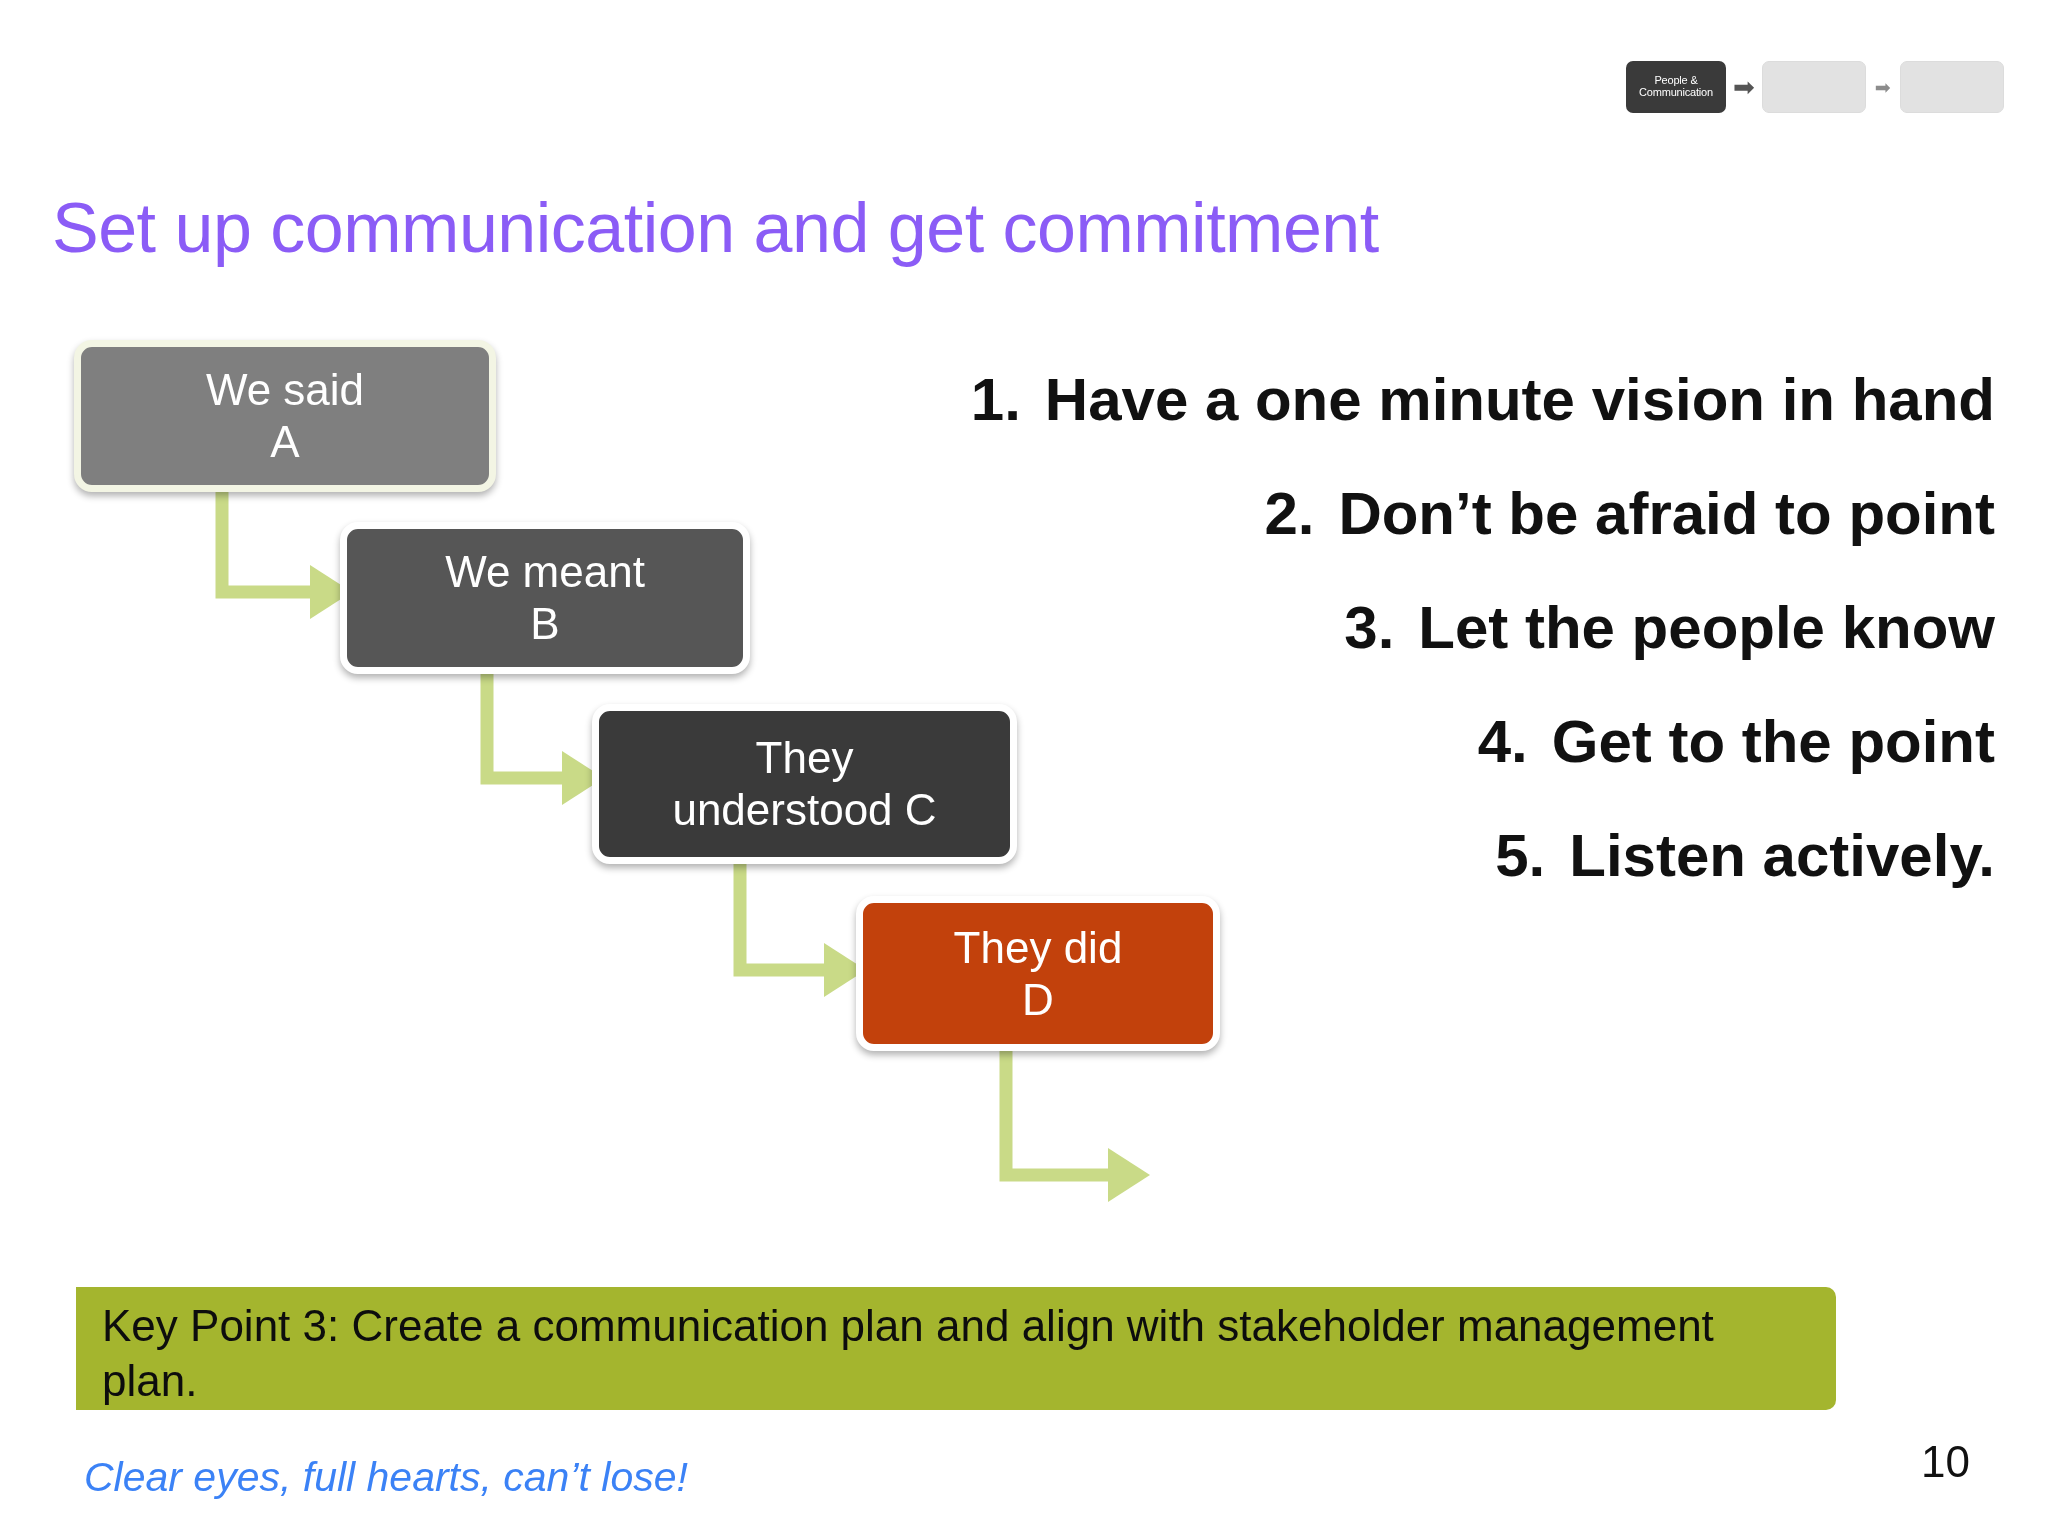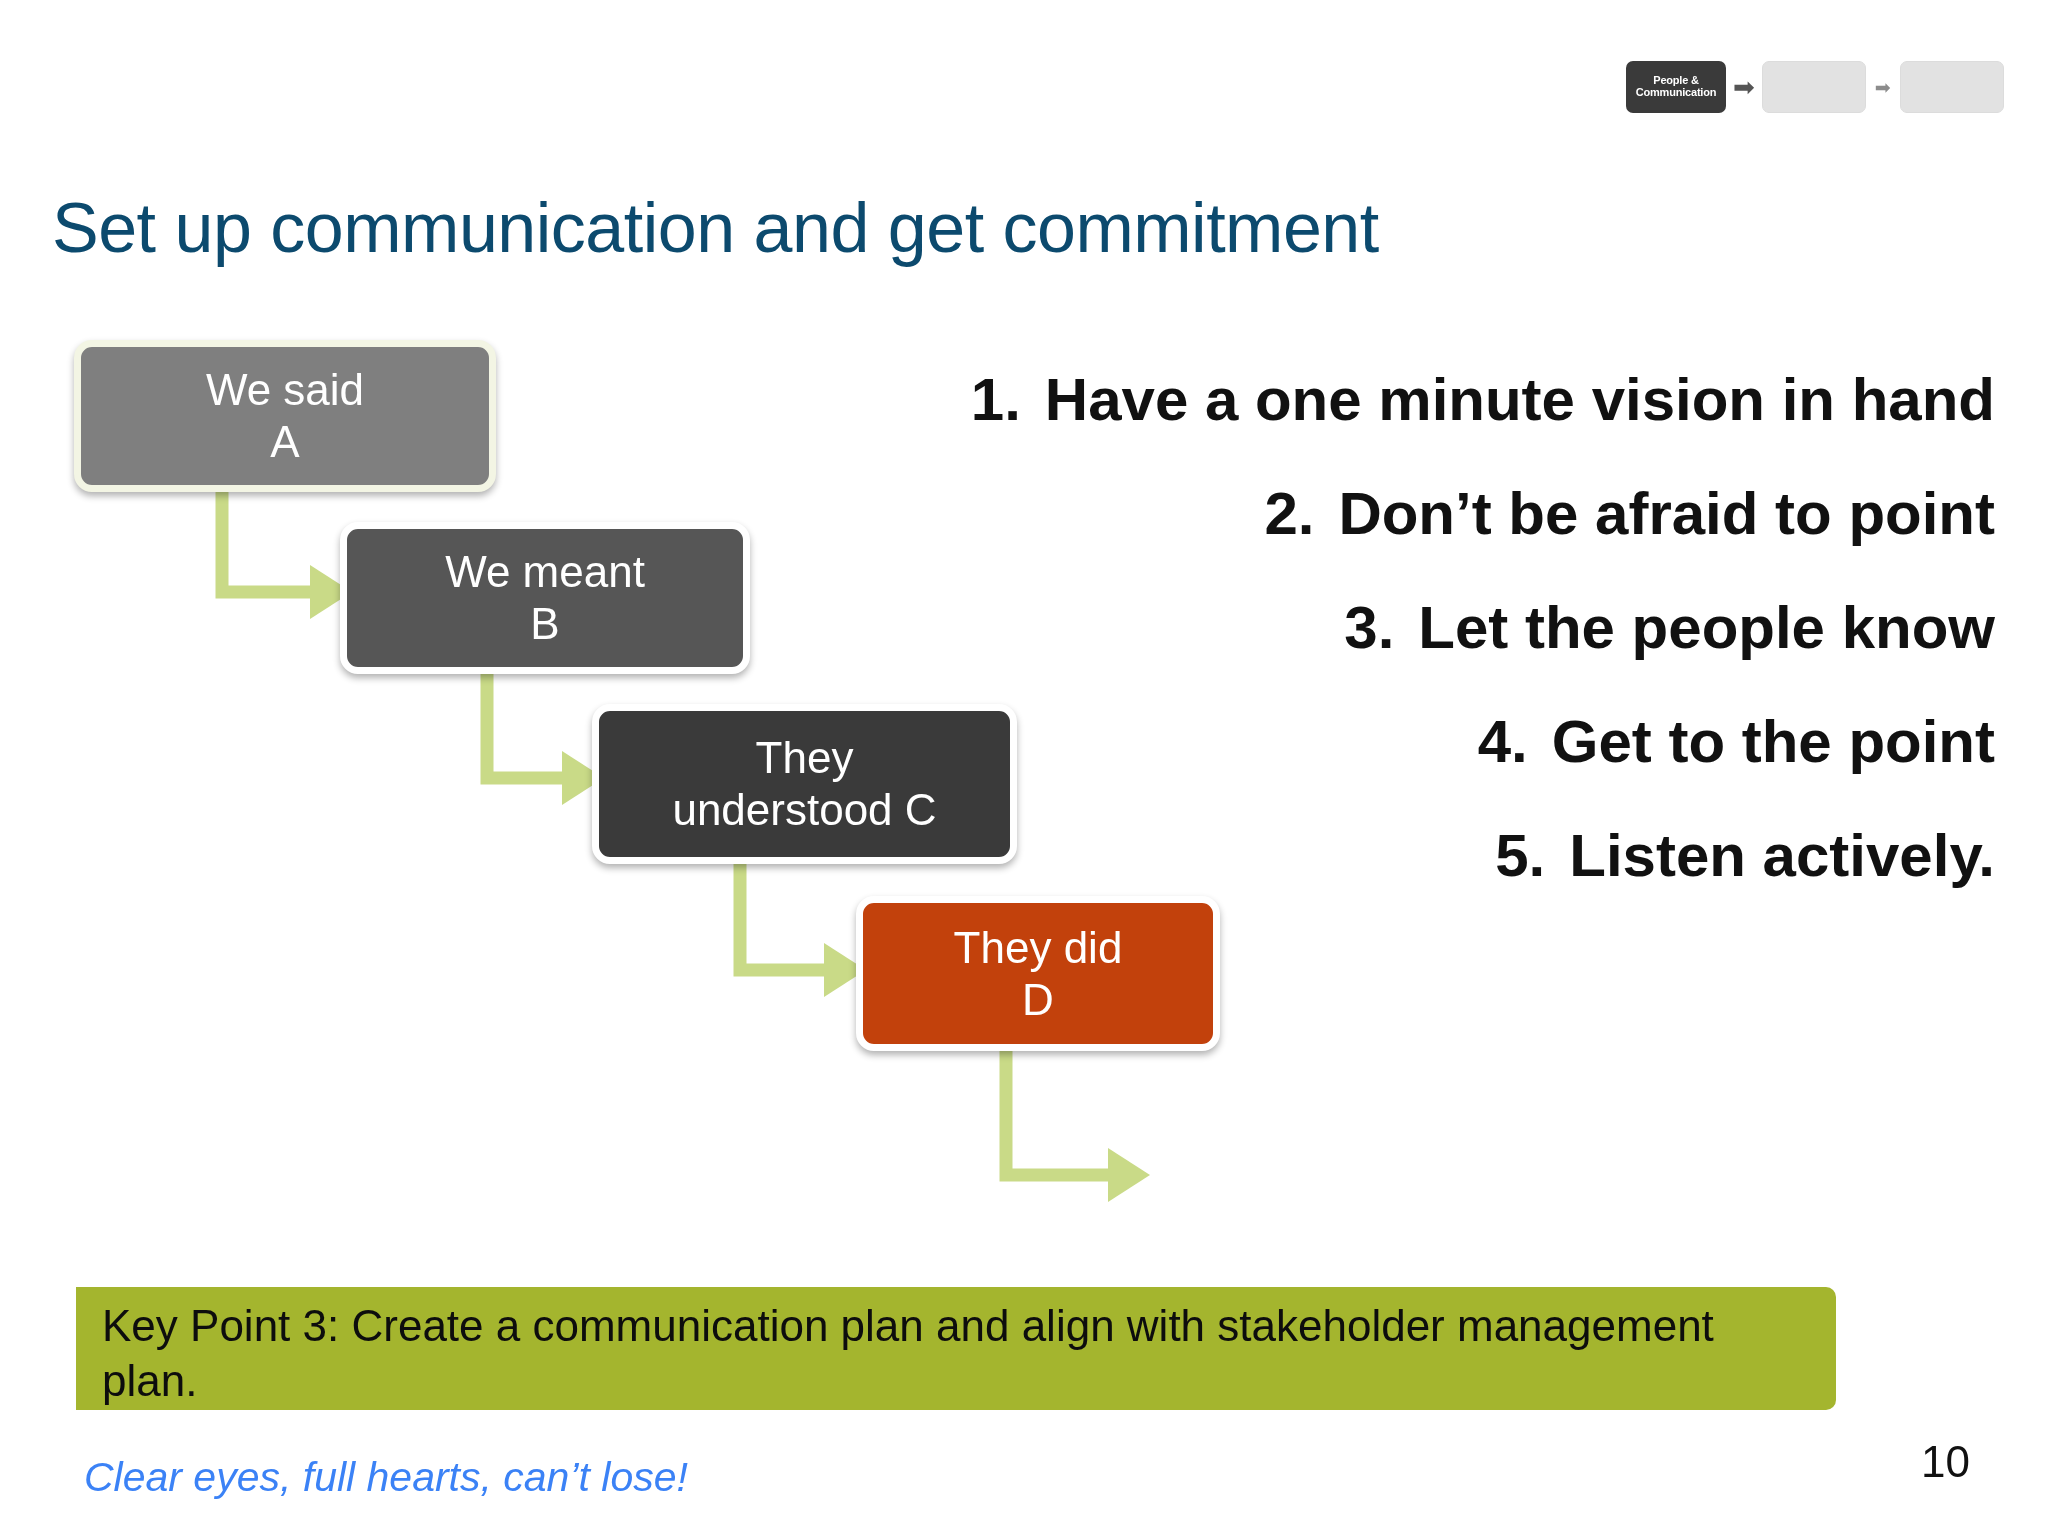--- a/index.html
+++ b/index.html
@@ -38,21 +38,21 @@
     justify-content: center;
     text-align: center;
     line-height: 1.05;
   }
   .crumb-box.active {
     width: 100px;
     height: 52px;
     background: #3a3a3a;
     color: #ffffff;
     font-size: 11px;
-    font-weight: 700;
+    font-weight: 400;
     padding: 2px 4px;
     letter-spacing: -0.2px;
   }
   .crumb-box.empty {
     width: 104px;
     height: 52px;
     background: #e2e2e2;
     border: 1px solid #dcdcdc;
   }
   .crumb-arrow {
@@ -67,21 +67,21 @@
     color: #8c8c8c;
     margin: 0 9px;
   }
 
   
   #title {
     position: absolute;
     left: 52px;
     top: 188px;
     font-size: 70px;
-    color: #0c4a6e;
+    color: #8b5cf6;
     font-weight: 400;
     white-space: nowrap;
     letter-spacing: -0.5px;
   }
 
   
   #flow {
     position: absolute;
     left: 0;
     top: 0;

